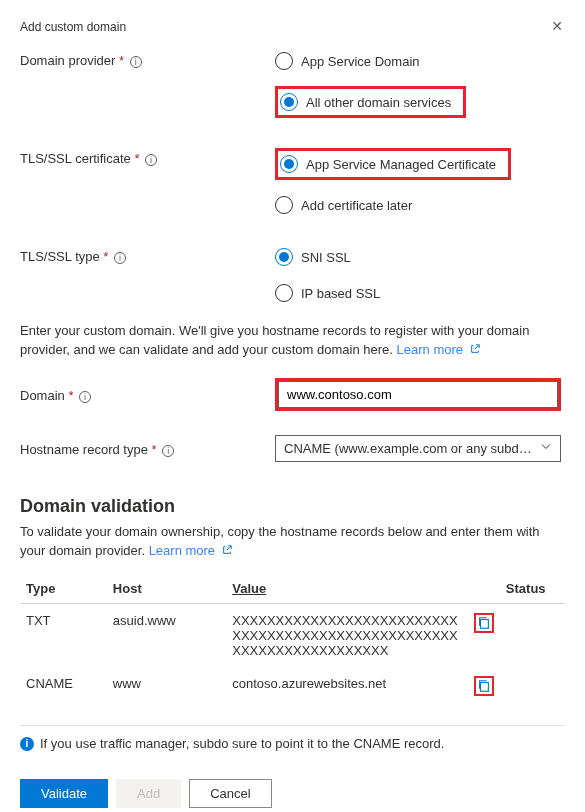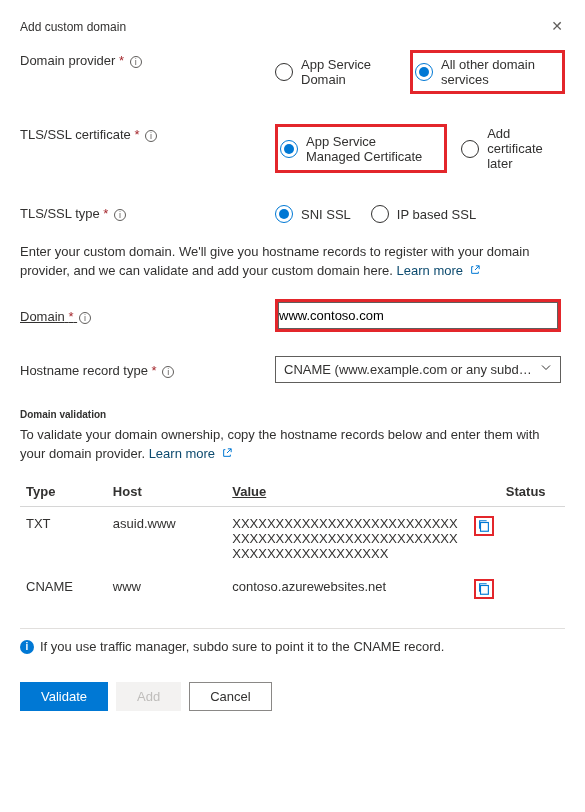--- a/index.html
+++ b/index.html
@@ -43,21 +43,21 @@
     width: 12px; height: 12px;
     border: 1px solid #605e5c;
     border-radius: 50%;
     font-size: 9px;
     line-height: 11px;
     text-align: center;
     vertical-align: middle;
     color: #605e5c;
     margin-left: 2px;
   }
-  .radio-group { display: flex; flex-direction: row; gap: 14px; }
+  .radio-group { display: flex; flex-direction: column; gap: 14px; }
   .radio-item {
     display: flex;
     align-items: center;
     gap: 8px;
     padding: 2px 6px 2px 0;
   }
   .radio-outer {
     width: 18px; height: 18px;
     border: 1px solid #323130;
     border-radius: 50%;
@@ -75,25 +75,25 @@
     display: inline-flex;
     padding: 2px 6px 2px 2px;
   }
   .section-spacer { height: 24px; }
   .desc-text {
     font-size: 13px;
     line-height: 1.45;
     margin: 18px 0 18px 0;
     color: #323130;
   }
-  a.learn-link { color: #0c4a6e; text-decoration: none; cursor: pointer; }
+  a.learn-link { color: #3b82f6; text-decoration: none; cursor: pointer; }
   .ext-icon { margin-left: 3px; }
   .domain-input {
     width: 280px;
-    padding: 5px 0;
+    padding: 5px 8px;
     font-size: 13px;
     border: 1px solid #605e5c;
   }
   .highlight-input-wrap {
     border: 3px solid #e3262b;
     display: inline-block;
   }
   .highlight-input-wrap .domain-input { border: 1px solid #605e5c; }
   .select-wrap {
     position: relative;
@@ -107,23 +107,23 @@
     text-overflow: ellipsis;
     font-size: 13px;
   }
   .select-chevron {
     position: absolute;
     right: 8px; top: 50%;
     transform: translateY(-50%);
     color: #323130;
   }
   h3.subhead {
-    font-size: 10px;
+    font-size: 18px;
     font-weight: 600;
-    margin-top: 26px;
+    margin-top: 34px;
     margin-bottom: 6px;
   }
   table.records {
     width: 100%;
     border-collapse: collapse;
     margin-top: 14px;
     font-size: 13px;
   }
   table.records th {
     text-align: left;
@@ -257,21 +257,21 @@
 
 <p class="desc-text">
   <span>Enter your custom domain. We'll give you hostname records to register with your domain provider, and we can validate and add your custom domain here. </span>
   <a class="learn-link"><span>Learn more</span><span class="ext-icon">
     <svg width="10" height="10" viewBox="0 0 12 12">
           <path fill="none" stroke="#0078d4" stroke-width="1.2" d="M4 2H2v8h8V8M6 6l5-5M7 1h4v4"></path>
         </svg>
   </span></a>
 </p>
 
-<div class="form-row" style="align-items:center;text-decoration:underline;">
+<div class="form-row" style="align-items:center;">
   <div class="label-col">
     <span>Domain</span> <span class="star">*</span>
     <span class="info-icon">i</span>
   </div>
   <span class="highlight-input-wrap">
     <input type="text" class="domain-input" value="www.contoso.com" style="">
   </span>
 </div>
 
 <div style="height:18px;"></div>

